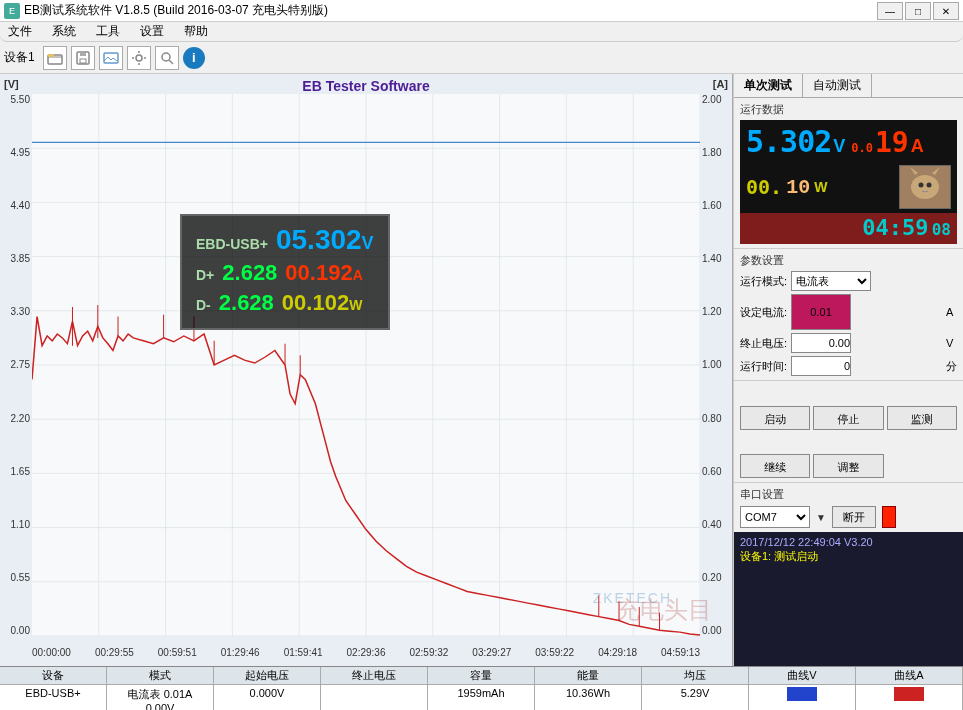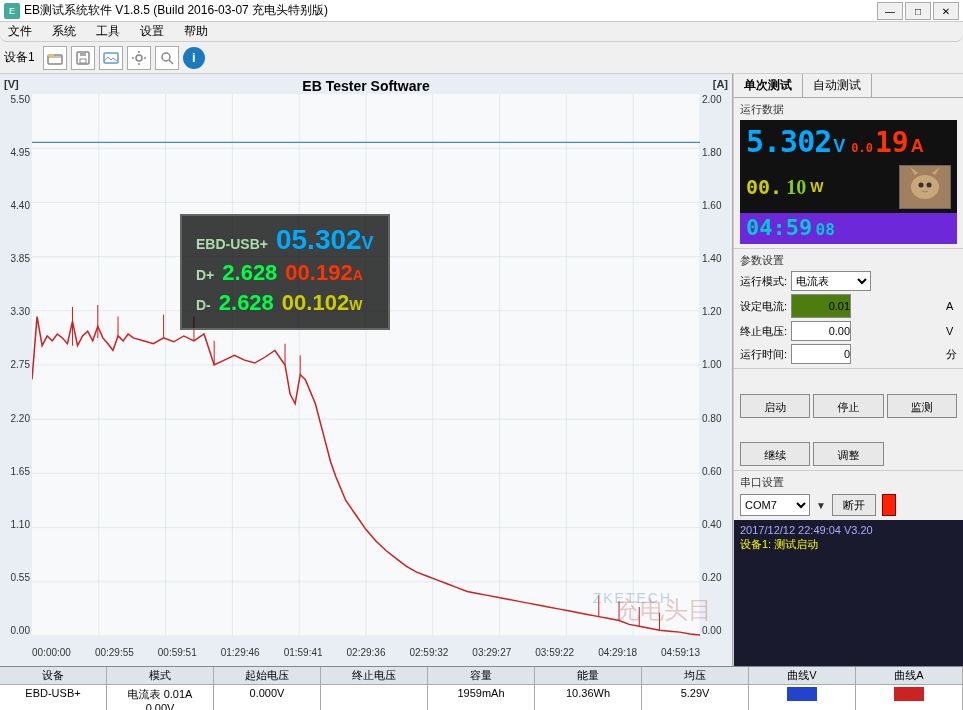--- a/index.html
+++ b/index.html
@@ -86,21 +86,21 @@
     
     
     .x-axis { position: absolute; bottom: 8px; left: 32px; right: 32px; display: flex; justify-content: space-between; }
     .x-label { font-size: 10px; color: #333; }
     
     
     .unit-v { position: absolute; top: 4px; left: 4px; font-size: 11px; color: #333; font-weight: bold; }
     .unit-a { position: absolute; top: 4px; right: 4px; font-size: 11px; color: #333; font-weight: bold; }
     
     
-    .chart-title { position: absolute; top: 4px; left: 50%; transform: translateX(-50%); font-size: 14px; font-weight: bold; color: #000000; }
+    .chart-title { position: absolute; top: 4px; left: 50%; transform: translateX(-50%); font-size: 14px; font-weight: bold; color: #4c1d95; }
   </style>
 </head>
 <body>
 
 <div class="window">
 
   <div class="title-bar">
     <div class="title-bar-left">
       <span class="title-bar-icon">E</span>
       <span>EB测试系统软件 V1.8.5 (Build 2016-03-07 充电头特别版)</span>
@@ -301,52 +301,52 @@
         <div style="display:flex;align-items:baseline;gap:2px;background:#111;padding:4px 6px;">
           <span style="font-size:30px;font-weight:bold;color:#00aaff;letter-spacing:-1px;font-family:monospace;">5.302</span>
           <span style="font-size:18px;font-weight:bold;color:#00aaff;">V</span>
           <span style="font-size:12px;font-weight:bold;color:#ff3300;font-family:monospace;margin-left:4px;">0.0</span>
           <span style="font-size:28px;font-weight:bold;color:#ff3300;font-family:monospace;">19</span>
           <span style="font-size:18px;font-weight:bold;color:#ff3300;">A</span>
         </div>
 
         <div style="display:flex;align-items:center;gap:4px;background:#111;padding:2px 6px 4px;">
           <span style="font-size:20px;font-weight:bold;color:#cccc00;font-family:monospace;">00.</span>
-          <span style="font-size:20px;font-weight:bold;color:#84cc16;font-family:Liberation Serif, serif;">10</span>
+          <span style="font-size:20px;font-weight:bold;color:#fdba74;font-family:Liberation Mono, monospace;">10</span>
           <span style="font-size:14px;font-weight:bold;color:#cccc00;">W</span>
 
           <div style="width:52px;height:44px;background:#886655;border:1px solid #666;margin-left:auto;overflow:hidden;display:flex;align-items:center;justify-content:center;">
             <svg width="50" height="44" viewBox="0 0 50 44">
               <rect width="50" height="44" fill="#a08060"></rect>
               <ellipse cx="25" cy="22" rx="14" ry="12" fill="#c8a878"></ellipse>
               <circle cx="21" cy="20" r="2.5" fill="#333"></circle>
               <circle cx="29" cy="20" r="2.5" fill="#333"></circle>
               <path d="M 15 10 L 10 2 L 18 8 Z" fill="#c8a878"></path>
               <path d="M 35 10 L 40 2 L 32 8 Z" fill="#c8a878"></path>
               <path d="M 22 26 Q 25 28 28 26" stroke="#888" stroke-width="1" fill="none"></path>
             </svg>
           </div>
         </div>
-        <div style="background:#6d28d9;padding:2px 6px 4px;">
+        <div style="background:#7f1d1d;padding:2px 6px 4px;text-align:right;">
           <span style="font-size:22px;font-weight:bold;color:#00cccc;font-family:monospace;">04:59</span>
           <span style="font-size:16px;font-weight:bold;color:#00cccc;font-family:monospace;">08</span>
         </div>
       </div>
 
       <div class="section">
         <div class="section-title">参数设置</div>
         <div style="display:grid;grid-template-columns:auto 1fr auto;gap:3px 4px;align-items:center;font-size:11px;margin-top:2px;">
           <span>运行模式:</span>
           <select style="border:1px solid #888;background:#fff;height:20px;font-size:11px;width:80px;">
             <option>电流表</option>
           </select>
           <span></span>
 
           <span>设定电流:</span>
-          <input type="text" style="border: 1px solid rgb(136, 136, 136); background: #4d7c0f; height: 24px; font-size: 11px; text-align: right; width: 60px;" value="0.01">
+          <input type="text" style="border: 1px solid rgb(136, 136, 136); background: #be185d; height: 36px; font-size: 11px; text-align: center; width: 60px;" value="0.01">
           <span>A</span>
 
           <span>终止电压:</span>
           <input type="text" style="border: 1px solid rgb(136, 136, 136); background: rgb(255, 255, 255); height: 20px; font-size: 11px; text-align: right; width: 60px;" value="0.00">
           <span>V</span>
 
           <span>运行时间:</span>
           <input type="text" style="border: 1px solid rgb(136, 136, 136); background: rgb(255, 255, 255); height: 20px; font-size: 11px; text-align: right; width: 60px;" value="0">
           <span>分</span>
         </div>

